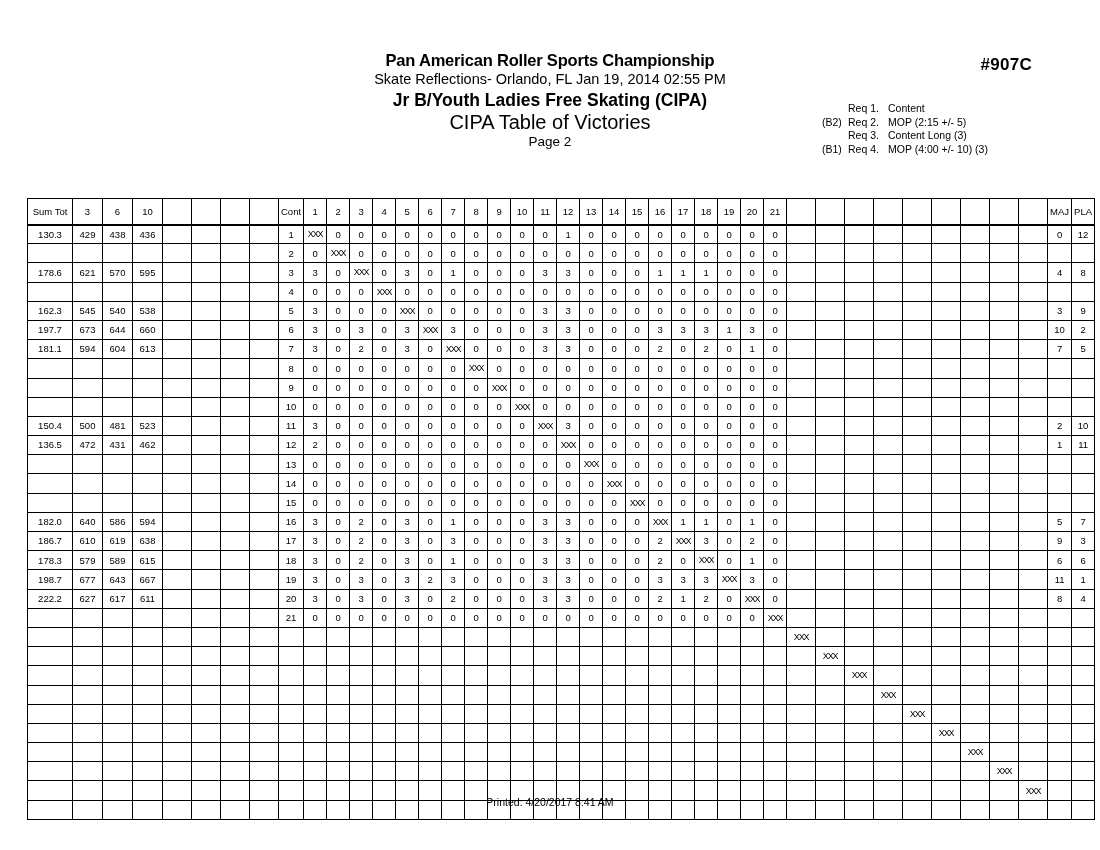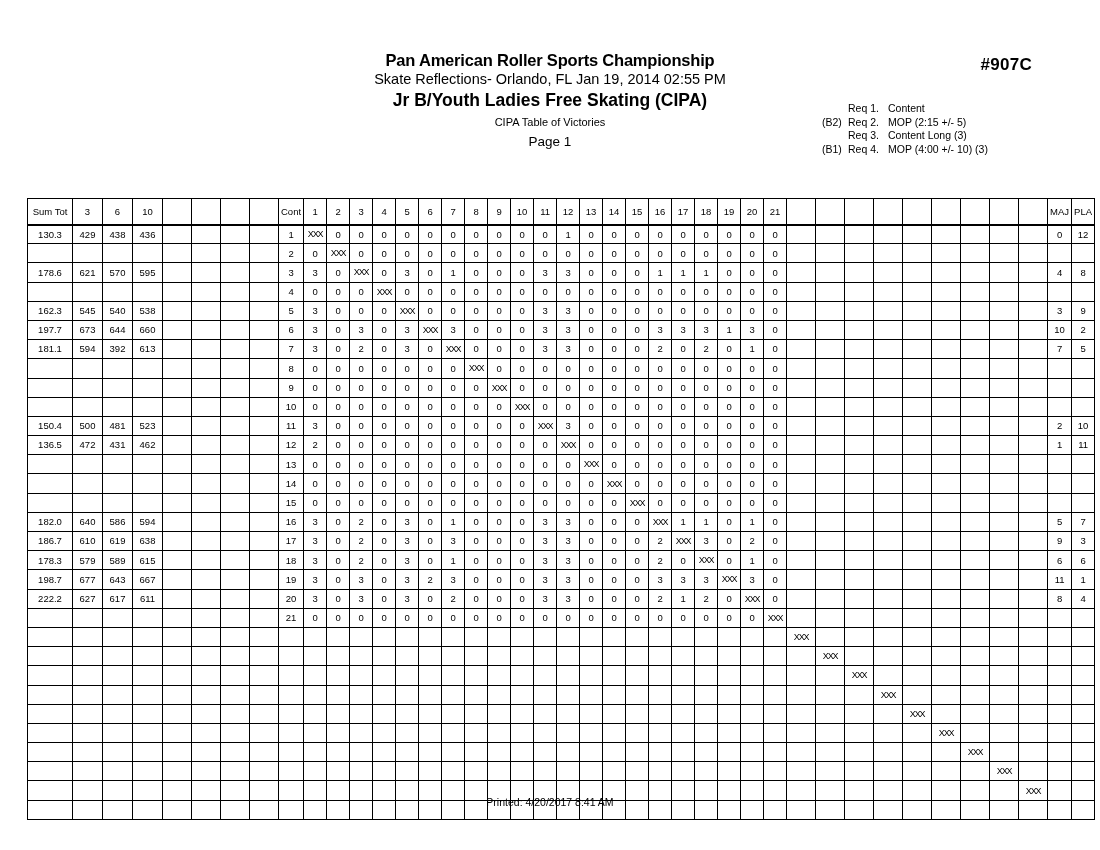--- a/index.html
+++ b/index.html
@@ -39,21 +39,21 @@
     line-height: 19px;
     white-space: nowrap;
   }
   .title-event {
     font-size: 17.5px;
     font-weight: bold;
     line-height: 23px;
     white-space: nowrap;
   }
   .title-table {
-    font-size: 11px;
+    font-size: 20px;
     font-weight: normal;
     line-height: 20px;
     white-space: nowrap;
   }
   .title-page {
     font-size: 13.5px;
     font-weight: normal;
     line-height: 19px;
     white-space: nowrap;
   }
@@ -144,21 +144,21 @@
 </head>
 <body>
 
 <div id="page">
 
   <div class="header-block">
     <div class="title-main">Pan American Roller Sports Championship</div>
     <div class="title-sub">Skate Reflections- Orlando, FL  Jan 19, 2014  02:55 PM</div>
     <div class="title-event">Jr B/Youth Ladies Free Skating (CIPA)</div>
     <div class="title-table">CIPA Table of Victories</div>
-    <div class="title-page">Page 1</div>
+    <div class="title-page">Page 2</div>
   </div>
 
   <div class="event-code">#907C</div>
 
   <div class="reqs">
       <div class="req-row">
         <span class="req-tag"></span>
         <span class="req-num">Req  1.</span>
         <span class="req-text">Content</span>
       </div>
@@ -480,21 +480,21 @@
           <td class="c-blankR"></td>
           <td class="c-blankR"></td>
           <td class="c-blankR"></td>
           <td class="c-blankR"></td>
           <td class="c-maj">10</td>
           <td class="c-pla">2</td>
         </tr>
         <tr>
           <td class="c-sumtot">181.1</td>
           <td class="c-score">594</td>
-          <td class="c-score">392</td>
+          <td class="c-score">604</td>
           <td class="c-score">613</td>
           <td class="c-blankL"></td>
           <td class="c-blankL"></td>
           <td class="c-blankL"></td>
           <td class="c-blankL"></td>
           <td class="c-cont">7</td>
           <td class="c-jn">3</td>
           <td class="c-jn">0</td>
           <td class="c-jn">2</td>
           <td class="c-jn">0</td>

